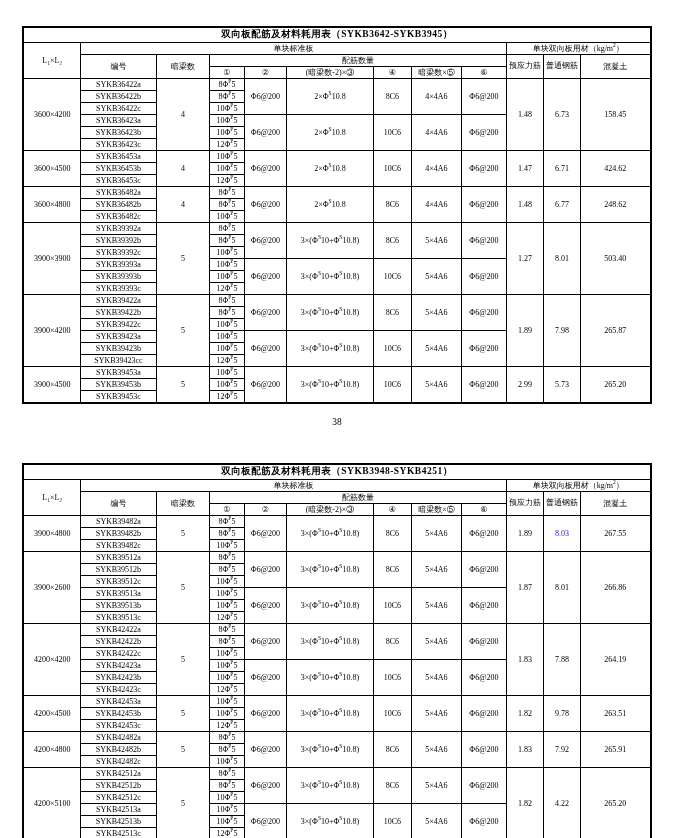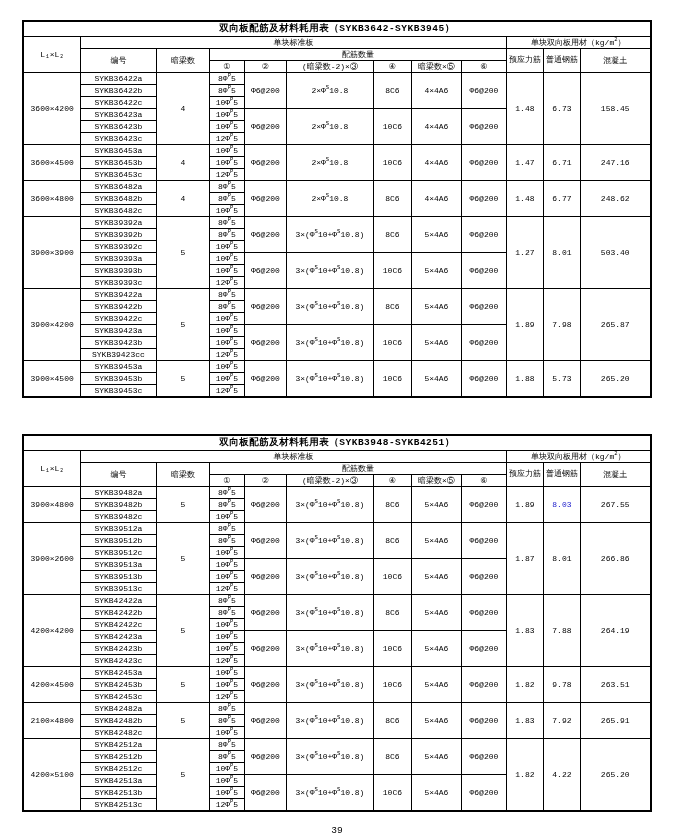--- a/index.html
+++ b/index.html
@@ -1,19 +1,19 @@
 <!DOCTYPE html>
 <html><head>
 <meta charset="utf-8">
 <style>
   html,body{margin:0;padding:0;background:#e8e8e8;}
   .sheet{
     width:674px;height:838px;background:#ffffff;margin:0 auto;position:relative;
-    font-family:Liberation Mono, monospace;color:#000;
-    box-sizing:border-box;padding-top:20px;overflow:hidden;
+    font-family:Liberation Serif, serif;color:#000;
+    box-sizing:border-box;padding-top:26px;overflow:hidden;
   }
   table.grid{
     border-collapse:collapse;table-layout:fixed;width:627px;margin:0 auto;
     border:2px solid #000;
   }
   table.grid th, table.grid td{
     border:1px solid #000;font-weight:normal;font-size:8px;line-height:1.2;
     text-align:center;vertical-align:middle;padding:0 1px;height:11px;
     overflow:hidden;white-space:nowrap;
   }
@@ -119,21 +119,21 @@
             <td>SYKB36453a</td>
             <td rowspan="3">4</td>
             <td>10Φ<sup>P</sup>5</td>
             <td rowspan="3">Φ6@200</td>
             <td rowspan="3">2×Φ<sup>S</sup>10.8</td>
             <td rowspan="3">10C6</td>
             <td rowspan="3">4×4A6</td>
             <td rowspan="3">Φ6@200</td>
             <td rowspan="3">1.47</td>
             <td rowspan="3" class="">6.71</td>
-            <td rowspan="3">247.16</td>
+            <td rowspan="3">424.62</td>
           </tr>
           <tr>
             <td>SYKB36453b</td>
             <td>10Φ<sup>P</sup>5</td>
           </tr>
           <tr>
             <td>SYKB36453c</td>
             <td>12Φ<sup>P</sup>5</td>
           </tr>
           <tr>
@@ -239,35 +239,36 @@
           <tr>
             <td rowspan="3">3900×4500</td>
             <td>SYKB39453a</td>
             <td rowspan="3">5</td>
             <td>10Φ<sup>P</sup>5</td>
             <td rowspan="3">Φ6@200</td>
             <td rowspan="3">3×(Φ<sup>S</sup>10+Φ<sup>S</sup>10.8)</td>
             <td rowspan="3">10C6</td>
             <td rowspan="3">5×4A6</td>
             <td rowspan="3">Φ6@200</td>
-            <td rowspan="3">1.88</td>
+            <td rowspan="3">2.99</td>
             <td rowspan="3" class="">5.73</td>
             <td rowspan="3">265.20</td>
           </tr>
           <tr>
             <td>SYKB39453b</td>
             <td>10Φ<sup>P</sup>5</td>
           </tr>
           <tr>
             <td>SYKB39453c</td>
             <td>12Φ<sup>P</sup>5</td>
           </tr>
         </tbody>
       </table>
     </div>
+  <div class="page-number">38</div>
   <div class="gap"></div>
   <div id="table-mount-2">
       <table class="grid">
         <colgroup>
           <col style="width: 57px;">
           <col style="width: 76px;">
           <col style="width: 53px;">
           <col style="width: 35px;">
           <col style="width: 42px;">
           <col style="width: 87px;">
@@ -421,21 +422,21 @@
           </tr>
           <tr>
             <td>SYKB42453b</td>
             <td>10Φ<sup>P</sup>5</td>
           </tr>
           <tr>
             <td>SYKB42453c</td>
             <td>12Φ<sup>P</sup>5</td>
           </tr>
           <tr>
-            <td rowspan="3">2100×4800</td>
+            <td rowspan="3">4200×4800</td>
             <td>SYKB42482a</td>
             <td rowspan="3">5</td>
             <td>8Φ<sup>P</sup>5</td>
             <td rowspan="3">Φ6@200</td>
             <td rowspan="3">3×(Φ<sup>S</sup>10+Φ<sup>S</sup>10.8)</td>
             <td rowspan="3">8C6</td>
             <td rowspan="3">5×4A6</td>
             <td rowspan="3">Φ6@200</td>
             <td rowspan="3">1.83</td>
             <td rowspan="3" class="">7.92</td>

